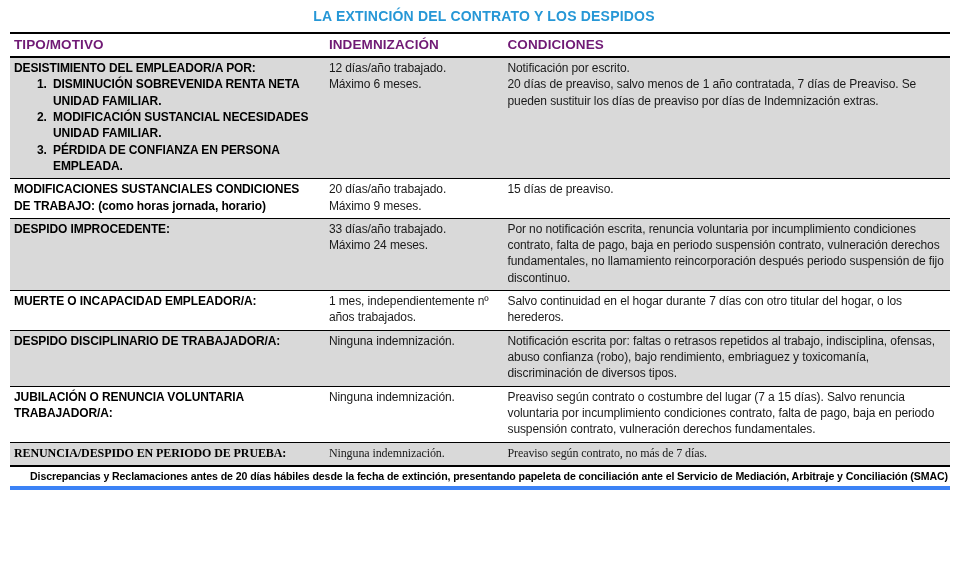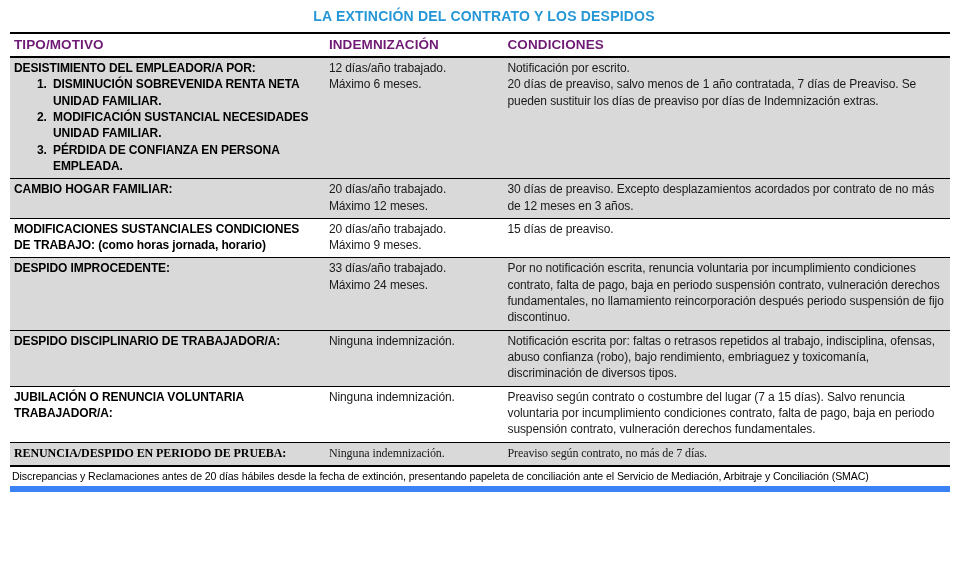--- a/index.html
+++ b/index.html
@@ -45,26 +45,27 @@
   }
   td.tipo { font-weight: bold; color: #000; }
   td.indem, td.cond { white-space: pre-line; margin-left: 20px; }
   tr.gray td { background: #d9d9d9; }
   ol.tipo-list { margin: 0; padding-left: 36px; }
   ol.tipo-list li { padding-left: 3px; margin: 0; }
   tbody tr:last-child td { border-bottom: 2px solid #000; font-family: Liberation Serif, serif; }
   .footer {
     width: 940px;
     font-size: 10.6px;
-    font-weight: normal;
+    font-weight: bold;
     color: #000;
     padding: 3px 2px 4px 2px;
-    border-bottom: 6px solid #3b82f6;
+    border-bottom: 4px solid #3b82f6;
     letter-spacing: -0.1px;
     white-space: nowrap;
+    text-align: right;
   }
 </style>
 </head>
 <body>
 
 <div class="page">
 
   <h1 class="title">LA EXTINCIÓN DEL CONTRATO Y LOS DESPIDOS</h1>
 
   <table class="main-table">
@@ -91,41 +92,40 @@
             <li>PÉRDIDA DE CONFIANZA EN PERSONA EMPLEADA.</li>
           </ol>
         </td>
         <td class="indem">12 días/año trabajado.
 Máximo 6 meses.</td>
         <td class="cond">Notificación por escrito.
 20 días de preaviso, salvo menos de 1 año contratada,  7 días de Preaviso. Se pueden sustituir los días de preaviso por días de Indemnización extras.</td>
       </tr>
 
 
-      <tr class="gray">
-        <td class="tipo">CAMBIO HOGAR FAMILIAR:</td>
-        <td class="indem">20 días/año trabajado.
-Máximo 12 meses.</td>
-        <td class="cond">30 días de preaviso. Excepto desplazamientos acordados por contrato de no más de 12 meses en 3 años.</td>
-      </tr>
 
       <tr>
         <td class="tipo">MODIFICACIONES SUSTANCIALES CONDICIONES DE TRABAJO: (como horas jornada, horario)</td>
         <td class="indem">20 días/año trabajado.
 Máximo 9 meses.</td>
         <td class="cond">15 días de preaviso.</td>
       </tr>
 
       <tr class="gray">
         <td class="tipo">DESPIDO IMPROCEDENTE:</td>
         <td class="indem">33 días/año trabajado.
 Máximo 24 meses.</td>
         <td class="cond">Por no notificación escrita, renuncia voluntaria por incumplimiento condiciones contrato, falta de pago, baja en periodo suspensión contrato, vulneración derechos fundamentales, no llamamiento reincorporación después periodo suspensión de fijo discontinuo.</td>
       </tr>
 
+      <tr>
+        <td class="tipo">MUERTE O INCAPACIDAD EMPLEADOR/A:</td>
+        <td class="indem">1 mes, independientemente nº años trabajados.</td>
+        <td class="cond">Salvo continuidad en el hogar durante 7 días con otro titular del hogar, o los herederos.</td>
+      </tr>
 
       <tr class="gray">
         <td class="tipo">DESPIDO DISCIPLINARIO DE TRABAJADOR/A:</td>
         <td class="indem">Ninguna indemnización.</td>
         <td class="cond">Notificación escrita por: faltas o retrasos repetidos al trabajo, indisciplina,  ofensas, abuso confianza (robo), bajo rendimiento, embriaguez y toxicomanía, discriminación de diversos tipos.</td>
       </tr>
 
       <tr>
         <td class="tipo">JUBILACIÓN O RENUNCIA VOLUNTARIA TRABAJADOR/A:</td>
         <td class="indem">Ninguna indemnización.</td>

